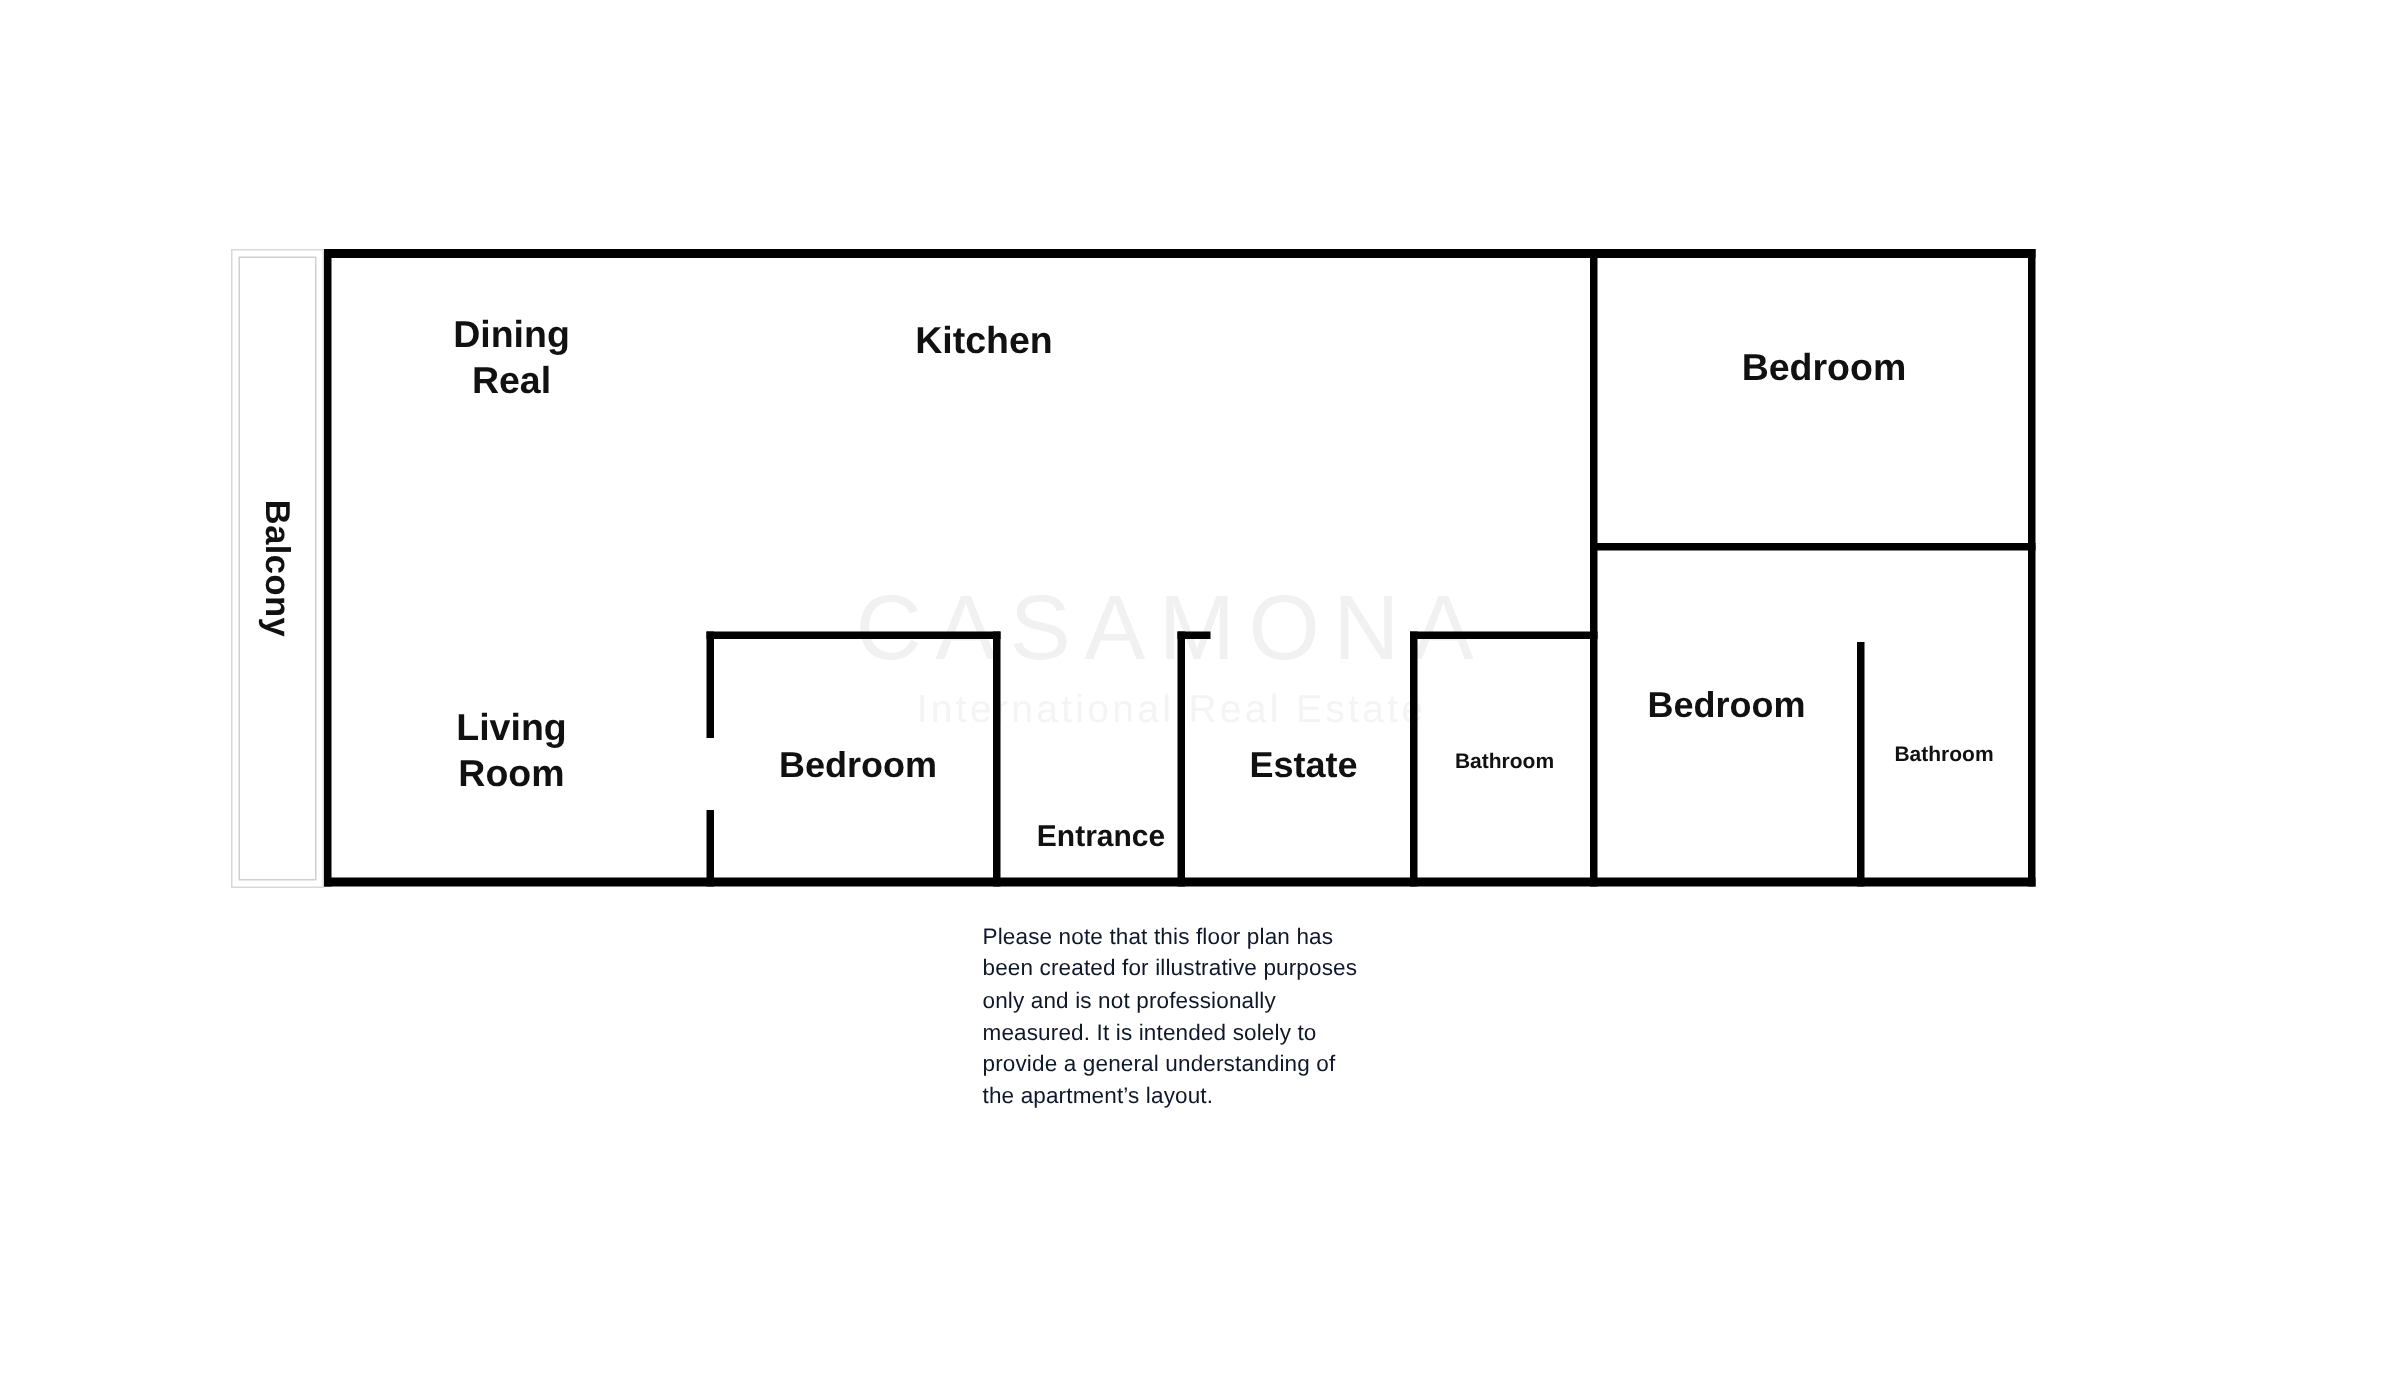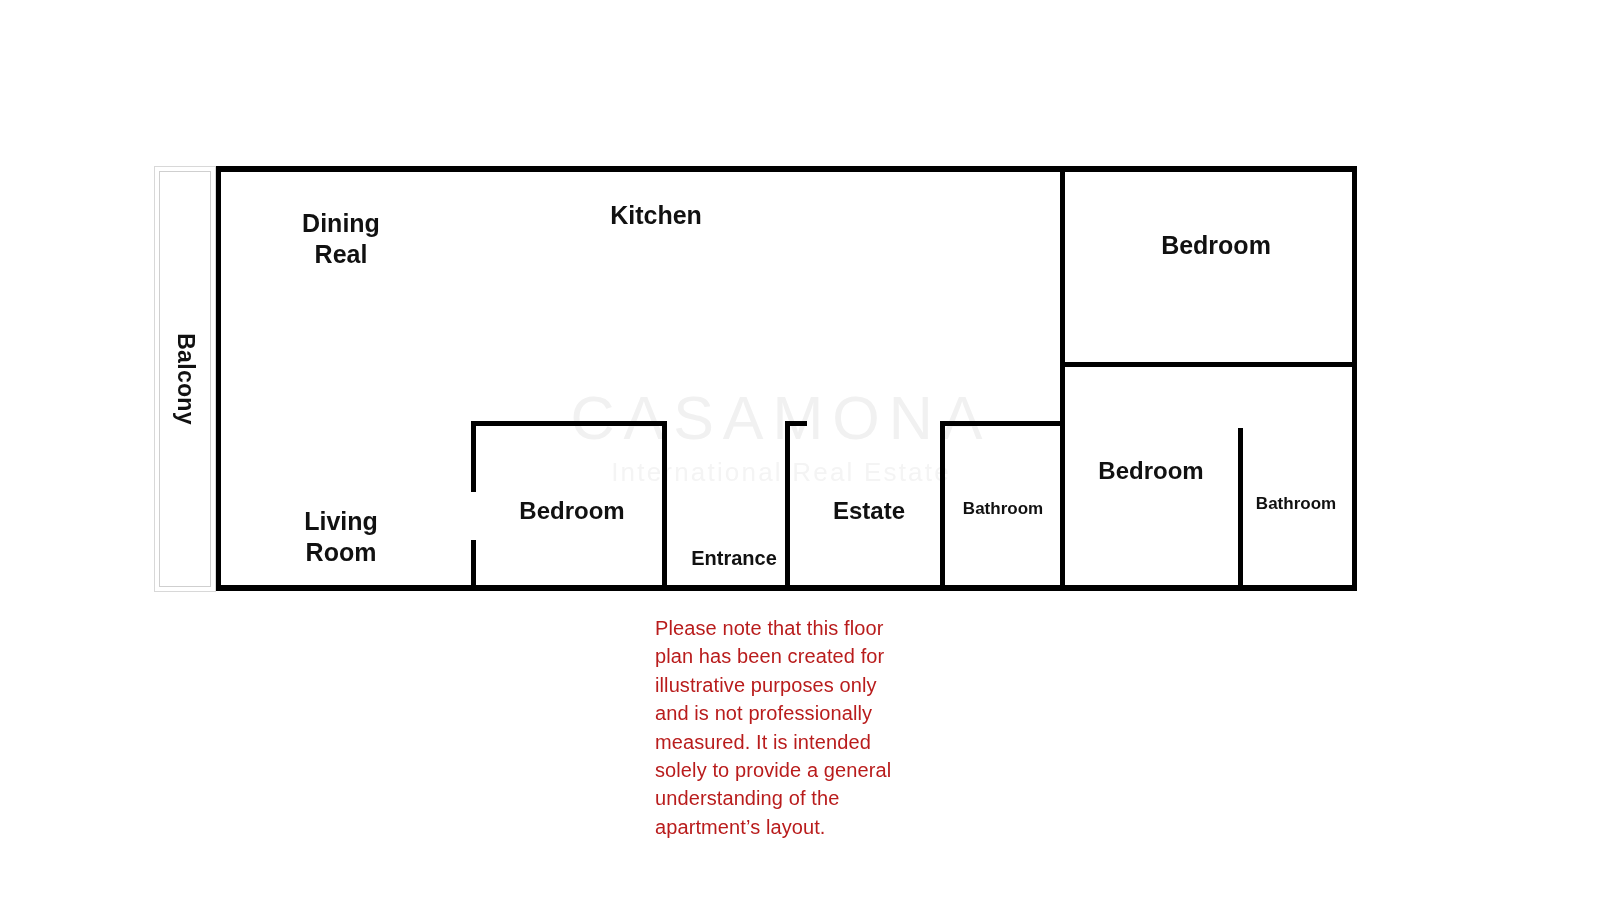--- a/index.html
+++ b/index.html
@@ -102,31 +102,31 @@
     color: #111111;
     font-weight: 700;
     text-align: center;
     line-height: 1.22;
     white-space: pre-line;
     user-select: none;
   }
   .lbl-lg   { font-size: 25px; }
   .lbl-md   { font-size: 24px; }
   .lbl-sm   { font-size: 20px; }
-  .lbl-xs   { font-size: 17px; }
+  .lbl-xs   { font-size: 14px; }
 
   
   .disclaimer {
     position: absolute;
     left: 655px;
     top: 614px;
     width: 250px;
-    font-size: 20px;
+    font-size: 15px;
     line-height: 1.42;
-    color: #b91c1c;
+    color: #0f172a;
     font-weight: 400;
     letter-spacing: 0.1px;
   }
 </style>
 </head>
 <body>
 
 <div id="floorplan-stage">
 
   <div class="watermark">
@@ -165,26 +165,26 @@
 
   <div class="wall" style="left:785px; top:421px; width:22px; height:5px;"></div>
 
   <div class="wall" style="left:940px; top:421px; width:5px; height:170px;"></div>
 
   <div class="wall" style="left:940px; top:421px; width:125px; height:5px;"></div>
 
   <div class="room-label lbl-lg" style="left:268px; top:208px; width:146px;">Dining
 Real</div>
 
-  <div class="room-label lbl-lg" style="left:576px; top:200px; width:160px;text-align:center;">Kitchen</div>
+  <div class="room-label lbl-lg" style="left:576px; top:212px; width:160px;text-align:center;">Kitchen</div>
 
 
   <div class="room-label lbl-lg" style="left:1140px; top:230px; width:152px;">Bedroom</div>
 
-  <div class="room-label lbl-lg" style="left:268px; top:470px; width:146px;margin-top:36px;">Living
+  <div class="room-label lbl-lg" style="left:268px; top:470px; width:146px;">Living
 Room</div>
 
   <div class="room-label lbl-md" style="left:497px; top:496px; width:150px;">Bedroom</div>
 
   <div class="room-label lbl-sm" style="left:682px; top:498px; width:104px;margin-top:48px;">Entrance</div>
 
   <div class="room-label lbl-md" style="left:810px; top:496px; width:118px;">Estate</div>
 
   <div class="room-label lbl-xs" style="left:950px; top:499px; width:106px;">Bathroom</div>
 

